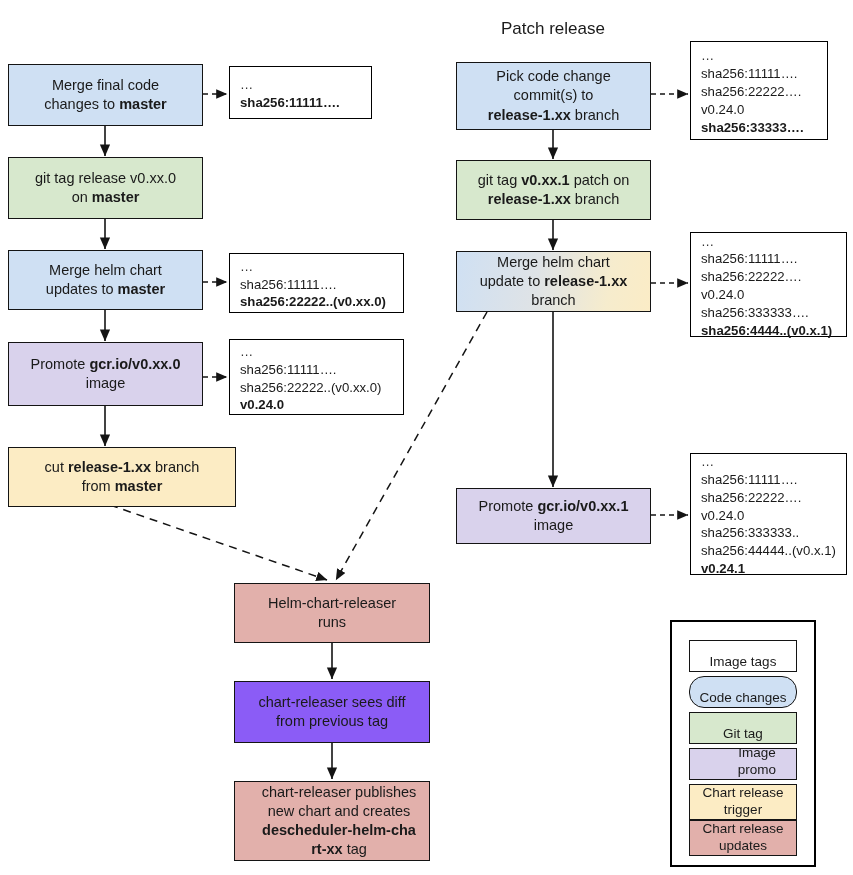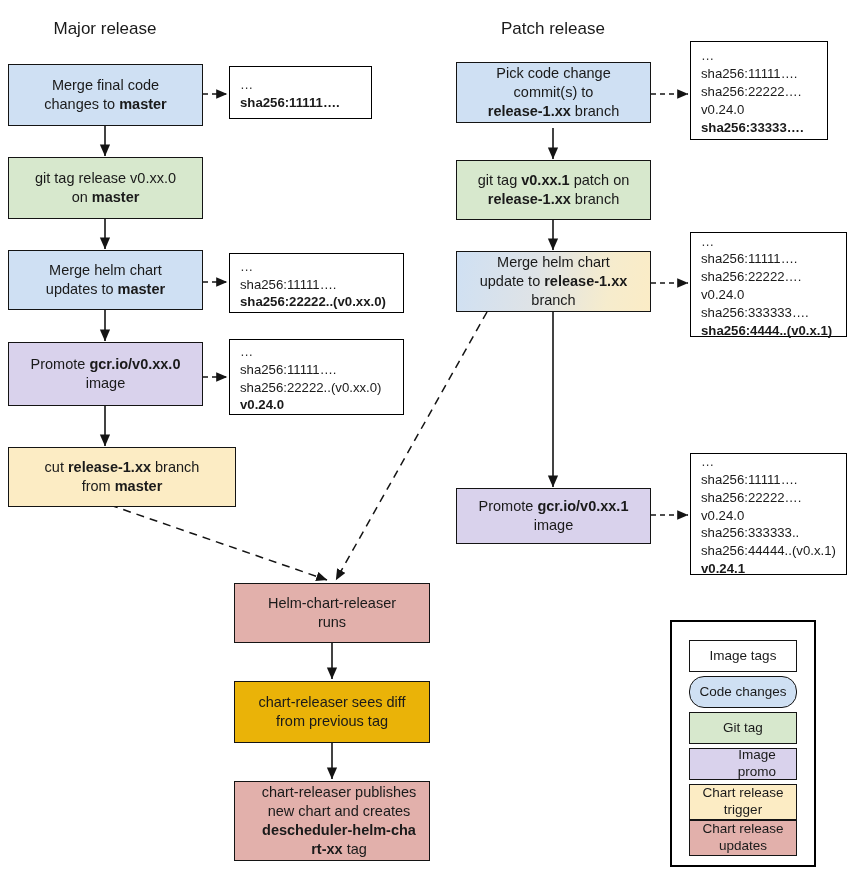--- a/index.html
+++ b/index.html
@@ -69,21 +69,21 @@
     position: absolute;
     box-sizing: border-box;
     border: 2.6px solid #000000;
     background: #ffffff;
   }
   .legend-item {
     position: absolute;
     box-sizing: border-box;
     border: 1.4px solid #141414;
     display: flex;
-    align-items: center;
+    align-items: flex-end;
     justify-content: center;
     text-align: center;
     font-size: 13.5px;
     line-height: 1.25;
     color: #1a1a1a;
   }
 </style>
 </head>
 <body>
 
@@ -113,21 +113,20 @@
     <line x1="651" y1="283" x2="688" y2="283" stroke="#141414" stroke-width="1.5" stroke-dasharray="5,4" marker-end="url(#arrow)"></line>
     <line x1="651" y1="515" x2="688" y2="515" stroke="#141414" stroke-width="1.5" stroke-dasharray="5,4" marker-end="url(#arrow)"></line>
 
     <line x1="110" y1="505" x2="327" y2="580" stroke="#141414" stroke-width="1.5" stroke-dasharray="8,6" marker-end="url(#arrow)"></line>
     <line x1="487" y1="312" x2="336" y2="580" stroke="#141414" stroke-width="1.5" stroke-dasharray="8,6" marker-end="url(#arrow)"></line>
 
     <line x1="332" y1="643" x2="332" y2="679" stroke="#141414" stroke-width="1.6" marker-end="url(#arrow)"></line>
     <line x1="332" y1="743" x2="332" y2="779" stroke="#141414" stroke-width="1.6" marker-end="url(#arrow)"></line>
   </svg>
 
-  <div class="col-title" style="left:30px; top:19px; width:150px;">Major release</div>
   <div class="col-title" style="left:478px; top:19px; width:150px;">Patch release</div>
 
   <div class="node" style="left:8px; top:64px; width:195px; height:62px; background:#cfe0f3;">
     <span>
       <span>Merge final code</span><br>
       <span>changes to </span><b>master</b>
     </span>
   </div>
 
   <div class="node" style="left:8px; top:157px; width:195px; height:62px; background:#d7e8cd;">
@@ -169,21 +168,21 @@
     <span class="ln b">sha256:22222..(v0.xx.0)</span>
   </div>
 
   <div class="annot" style="left:229px; top:339px; width:175px; height:76px;">
     <span class="ln dots">…</span>
     <span class="ln">sha256:11111….</span>
     <span class="ln">sha256:22222..(v0.xx.0)</span>
     <span class="ln b">v0.24.0</span>
   </div>
 
-  <div class="node" style="left:456px; top:62px; width:195px; height:61px; background:#cfe0f3;">
+  <div class="node" style="left:456px; top:62px; width:195px; height:68px; background:#cfe0f3;">
     <span>
       <span>Pick code change</span><br>
       <span>commit(s) to</span><br>
       <b>release-1.xx</b><span> branch</span>
     </span>
   </div>
 
   <div class="node" style="left:456px; top:160px; width:195px; height:60px; background:#d7e8cd;">
     <span>
       <span>git tag </span><b>v0.xx.1</b><span> patch on</span><br>
@@ -233,21 +232,21 @@
     <span class="ln b">v0.24.1</span>
   </div>
 
   <div class="node" style="left:234px; top:583px; width:196px; height:60px; background:#e2b0ab;">
     <span>
       <span>Helm-chart-releaser</span><br>
       <span>runs</span>
     </span>
   </div>
 
-  <div class="node" style="left:234px; top:681px; width:196px; height:62px; background:#eab308;">
+  <div class="node" style="left:234px; top:681px; width:196px; height:62px; background:#8b5cf6;">
     <span>
       <span>chart-releaser sees diff</span><br>
       <span>from previous tag</span>
     </span>
   </div>
 
   <div class="node" style="left:234px; top:781px; width:196px; height:80px; background:#e2b0ab;padding-left:20px;">
     <span>
       <span>chart-releaser publishes</span><br>
       <span>new chart and creates</span><br>

